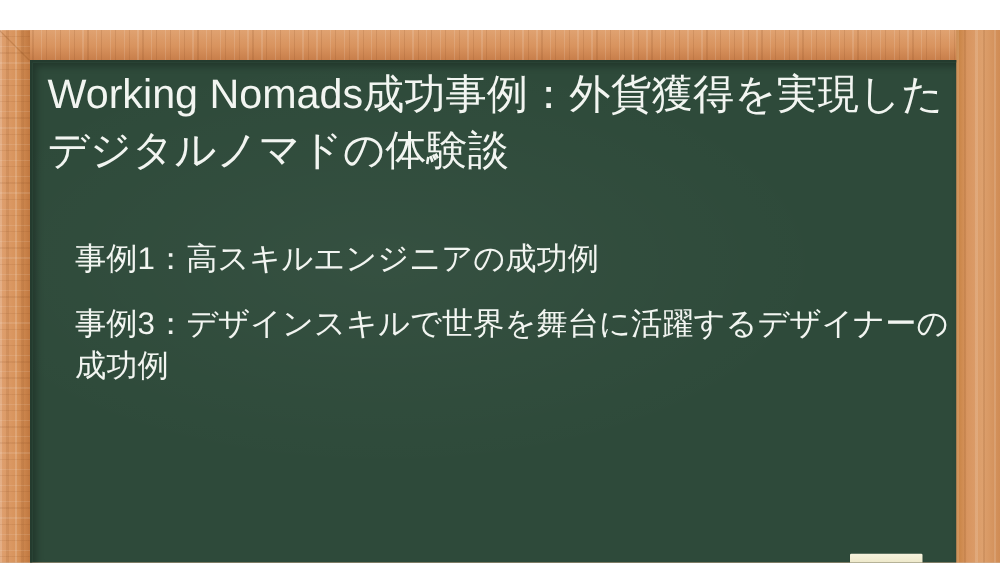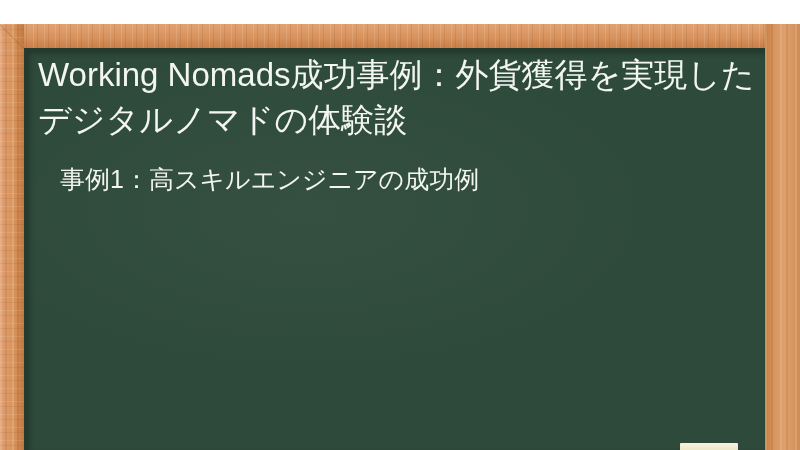--- a/index.html
+++ b/index.html
@@ -105,21 +105,21 @@
     font-size: 33px;
     line-height: 45px;
     font-weight: 400;
     letter-spacing: 0px;
     white-space: pre-line;
   }
 
   .item-list {
     position: absolute;
     left: 34px;
-    top: 112px;
+    top: 140px;
     width: 700px;
   }
   .item {
     color: #f2f5f1;
     font-size: 25px;
     line-height: 34px;
     font-weight: 400;
     margin-bottom: 18px;
     white-space: pre-line;
   }
@@ -147,18 +147,19 @@
   <div class="wood-rail right"></div>
   <div class="wood-rail bottom"></div>
   <div class="miter tl"></div>
 
   <div class="board">
 
     <div class="board-title">Working Nomads成功事例：外貨獲得を実現したデジタルノマドの体験談</div>
 
     <div class="item-list">
       <div class="item">事例1：高スキルエンジニアの成功例</div>
+      <div class="item">事例3：デザインスキルで世界を舞台に活躍するデザイナーの成功例</div>
     </div>
 
     <div class="chalk-stick"></div>
 
   </div>
 </div>
 
 </body></html>

